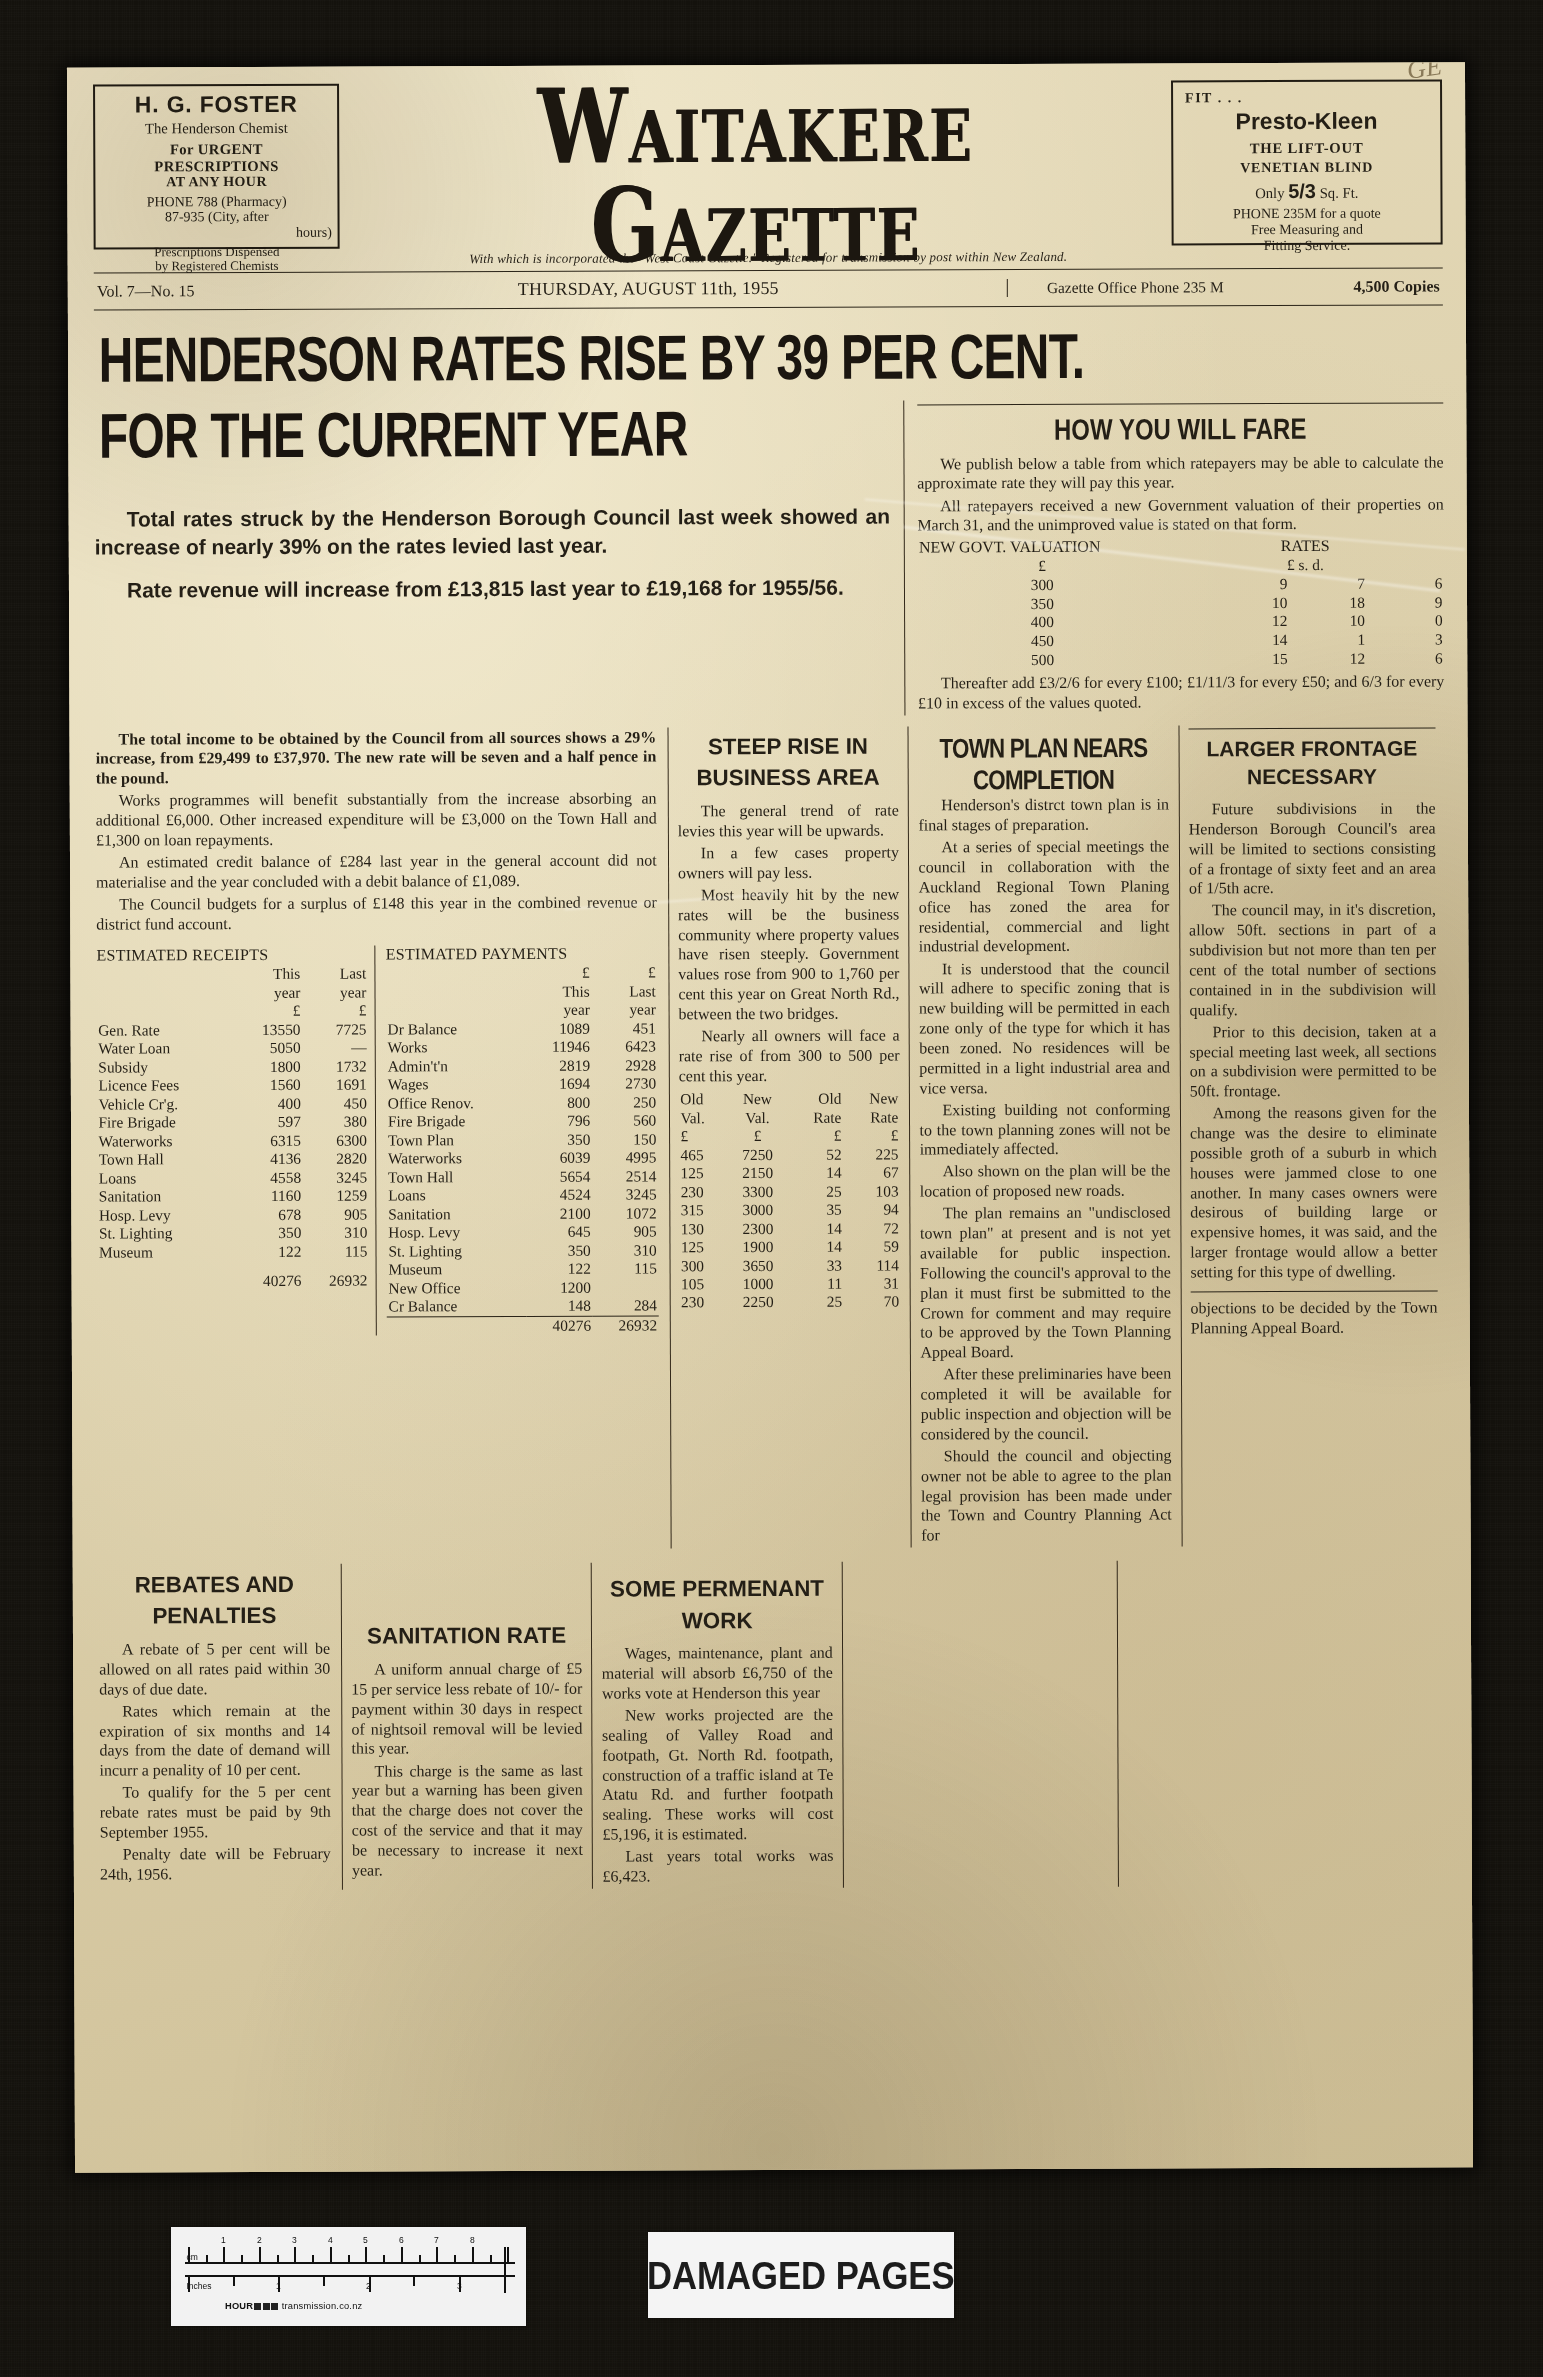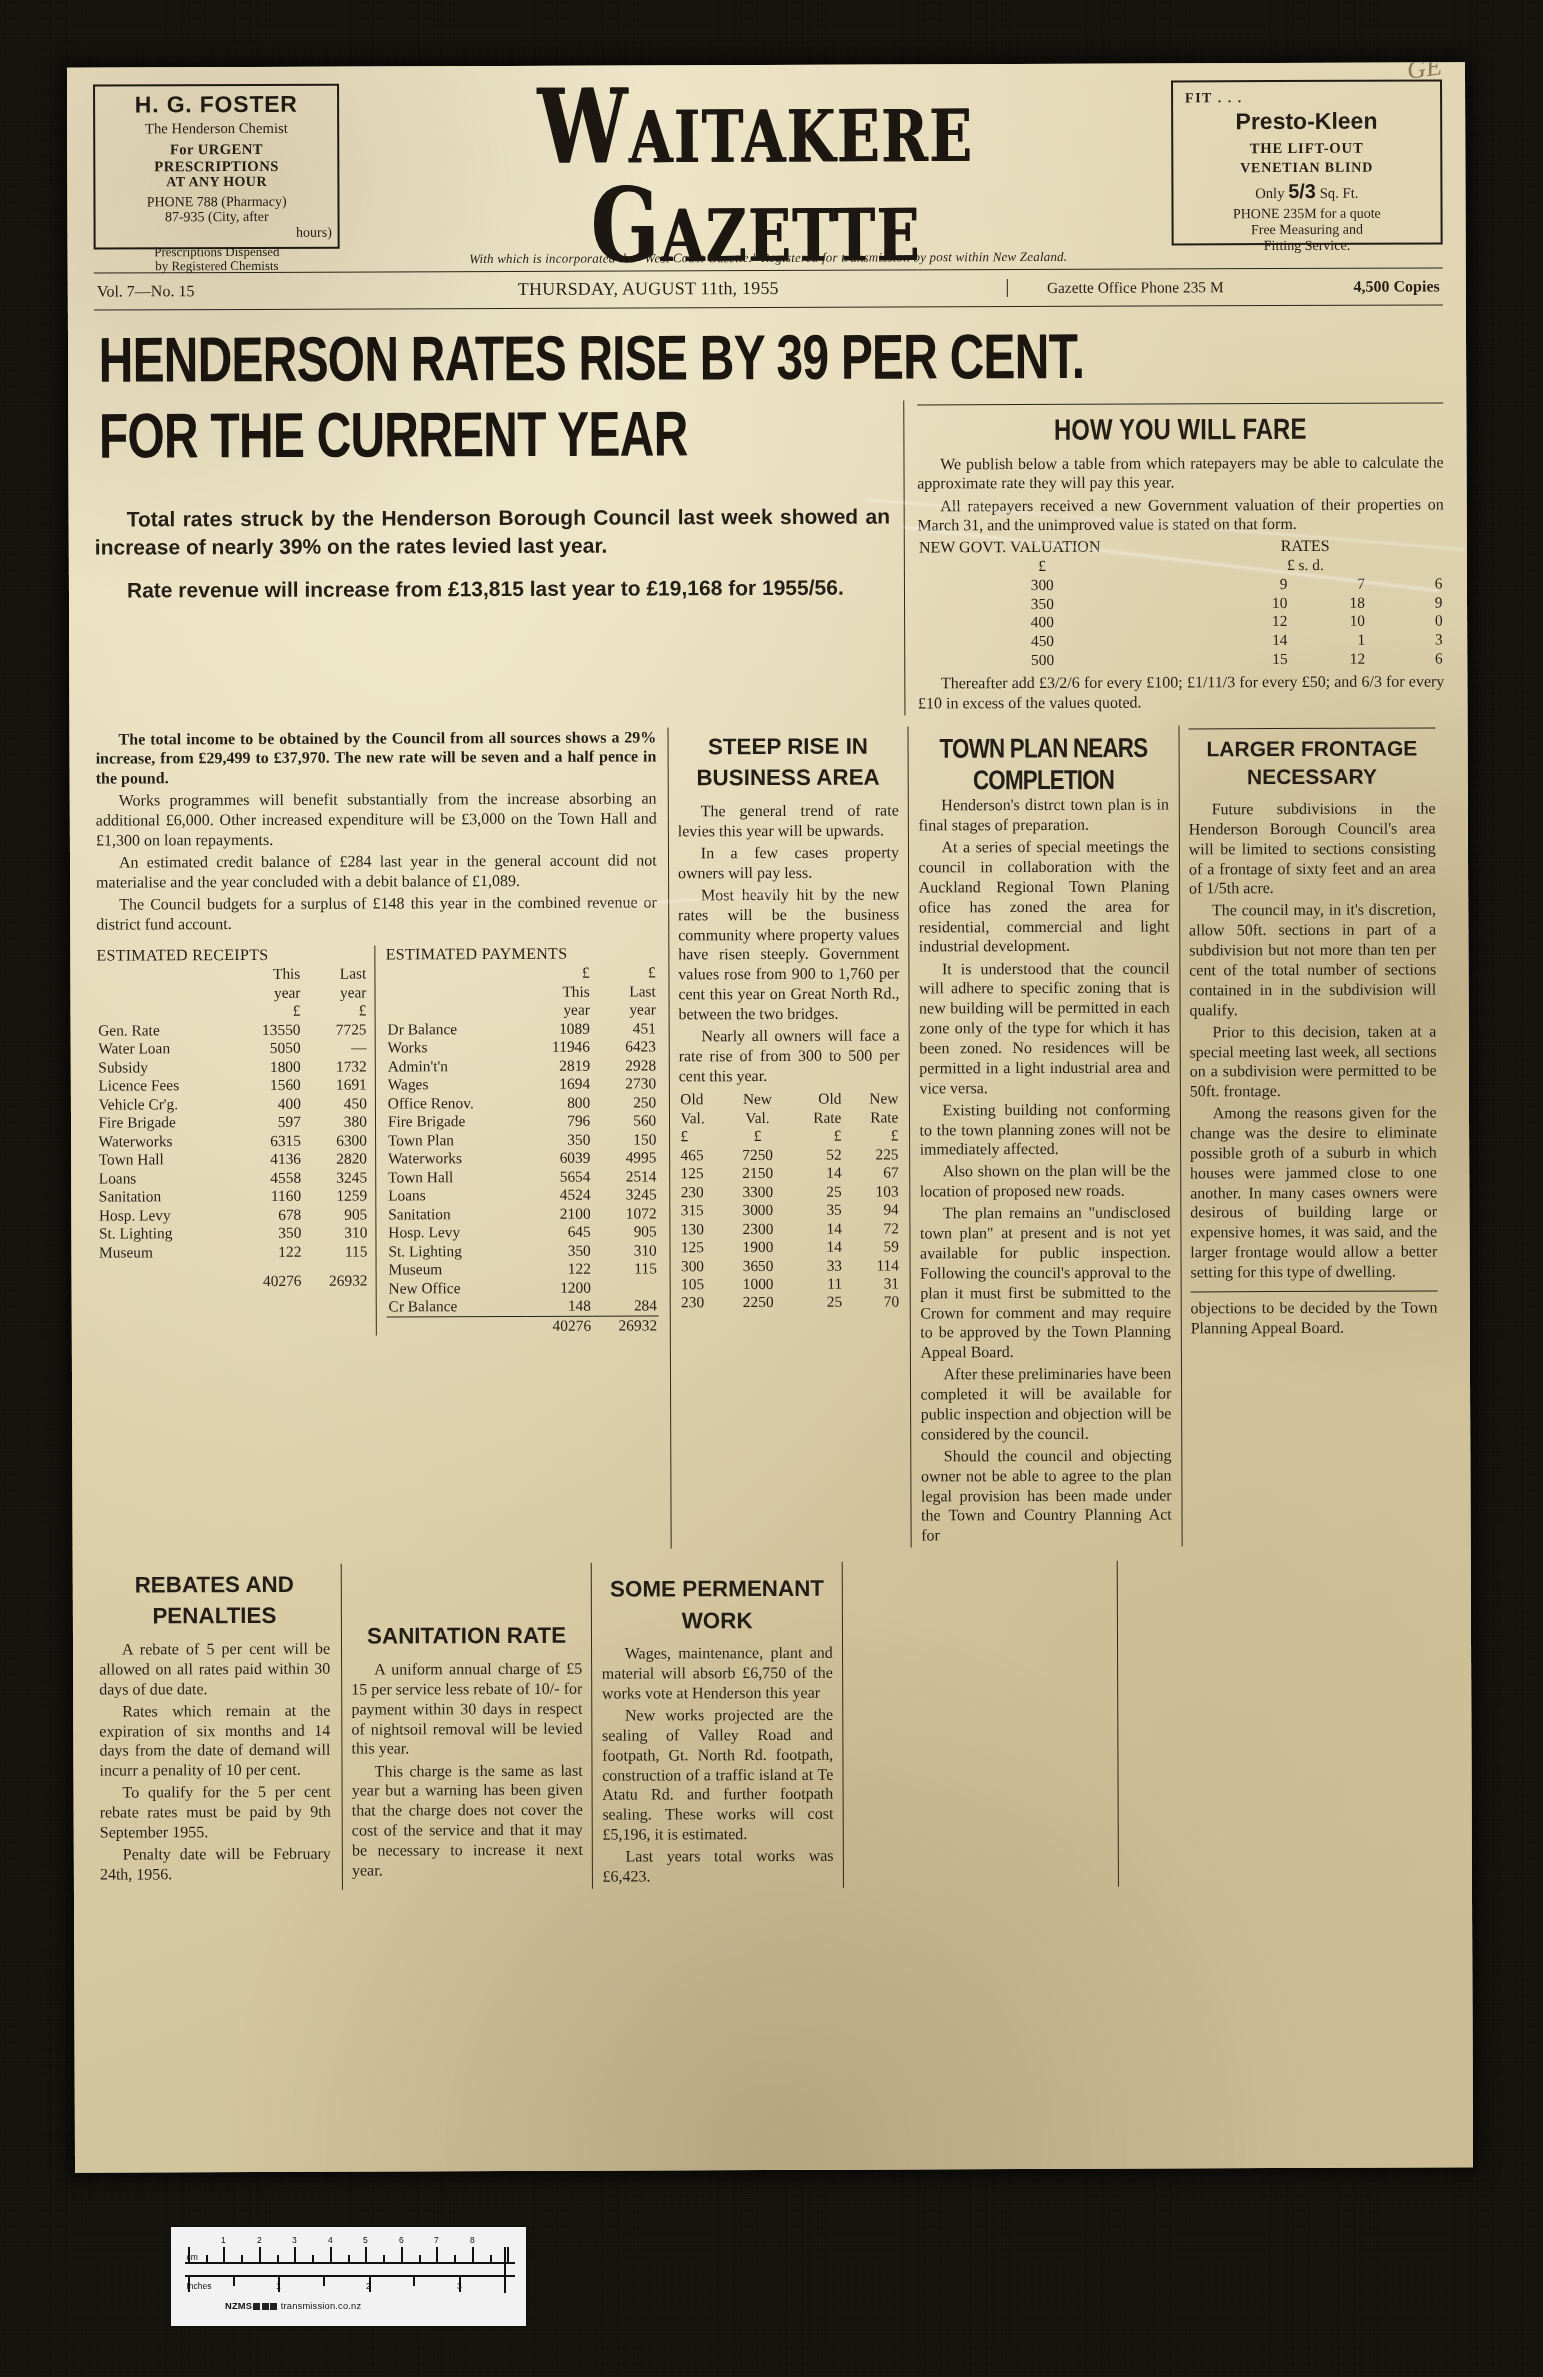--- a/index.html
+++ b/index.html
@@ -701,21 +701,24 @@
           <div class="lbl" style="left:105px;top:54px;">1</div>
           <div class="tk" style="left:152px;top:48px;height:10.8px;"></div>
           <div class="tk" style="left:198px;top:48px;height:17px;"></div>
           <div class="lbl" style="left:195px;top:54px;">2</div>
           <div class="tk" style="left:242px;top:48px;height:10.8px;"></div>
           <div class="tk" style="left:288px;top:48px;height:17px;"></div>
           <div class="lbl" style="left:286px;top:54px;">3</div>
           <div class="tk" style="left:333px;top:20px;height:46px;"></div>
         </div>
       <div class="nzms">
-        <span>NZMS</span><span class="sq"></span><span class="sq"></span><span class="sq"></span>
+        <span>HOUR</span><span class="sq"></span><span class="sq"></span><span class="sq"></span>
         <span class="mg">transmission.co.nz</span>
       </div>
     </div>
   </div>
 
+  <div id="damaged">
+    <span>DAMAGED PAGES</span>
+  </div>
 
 </div>
 
 
 </body></html>

